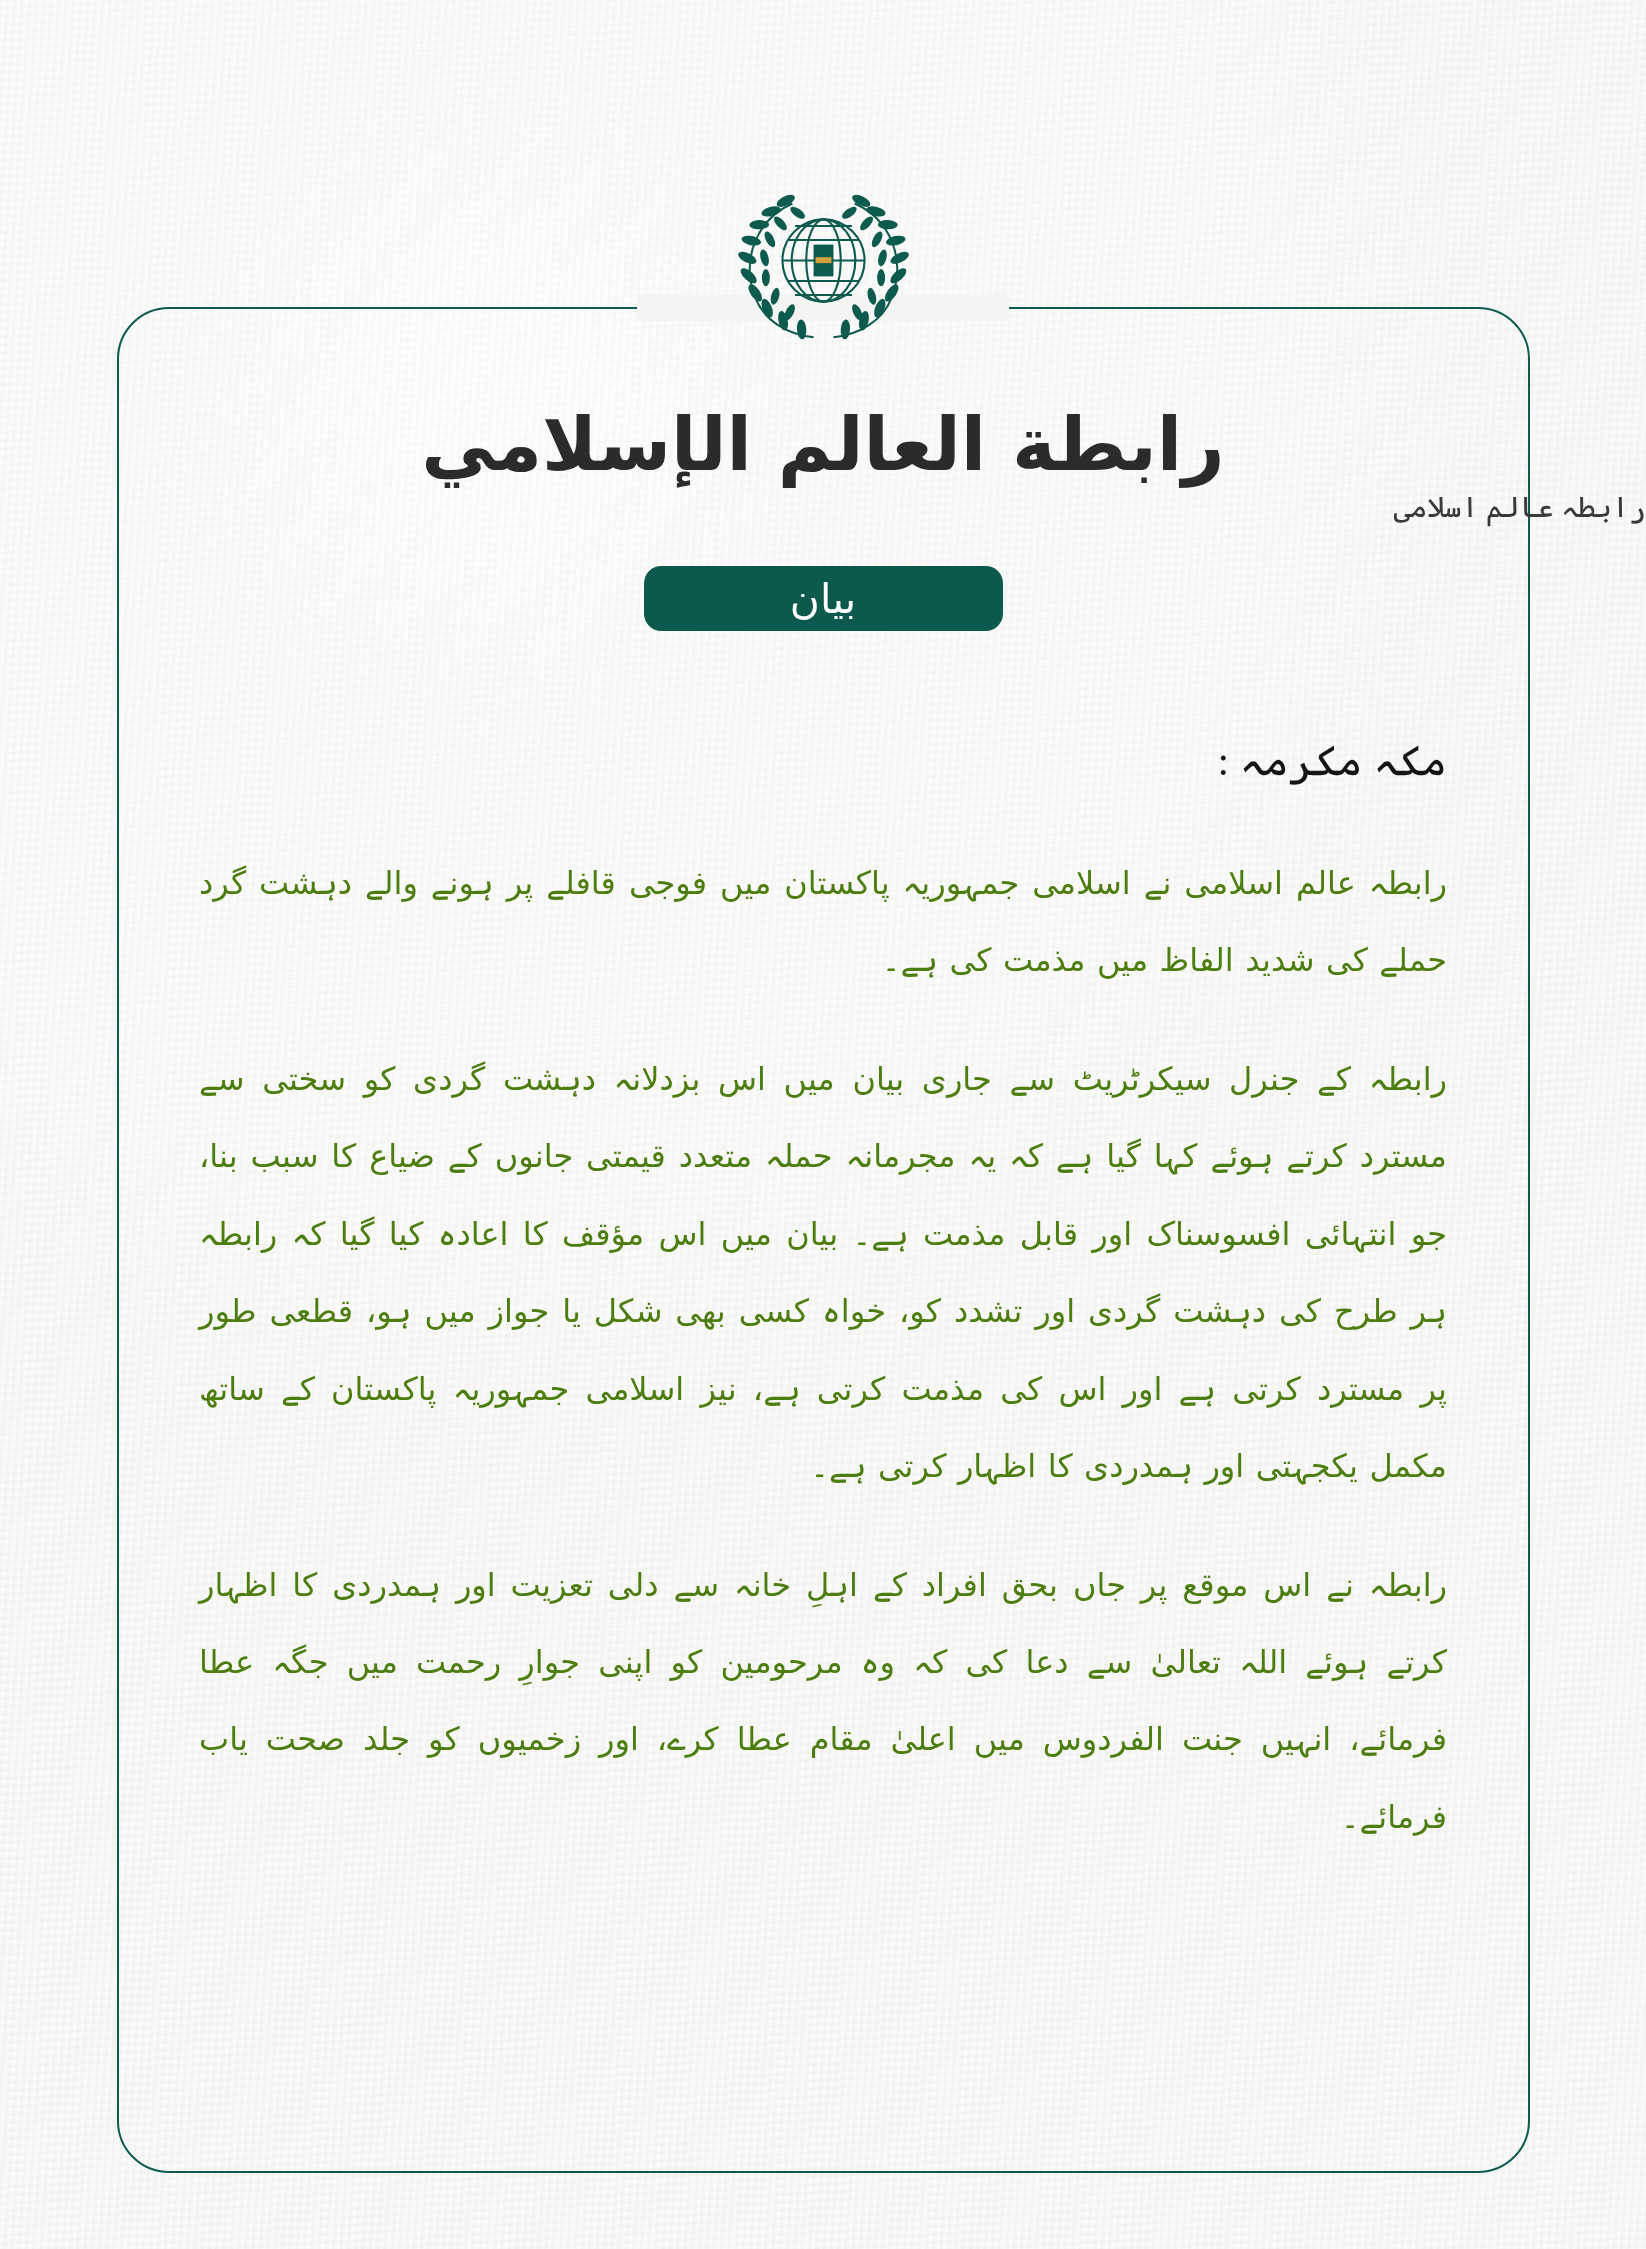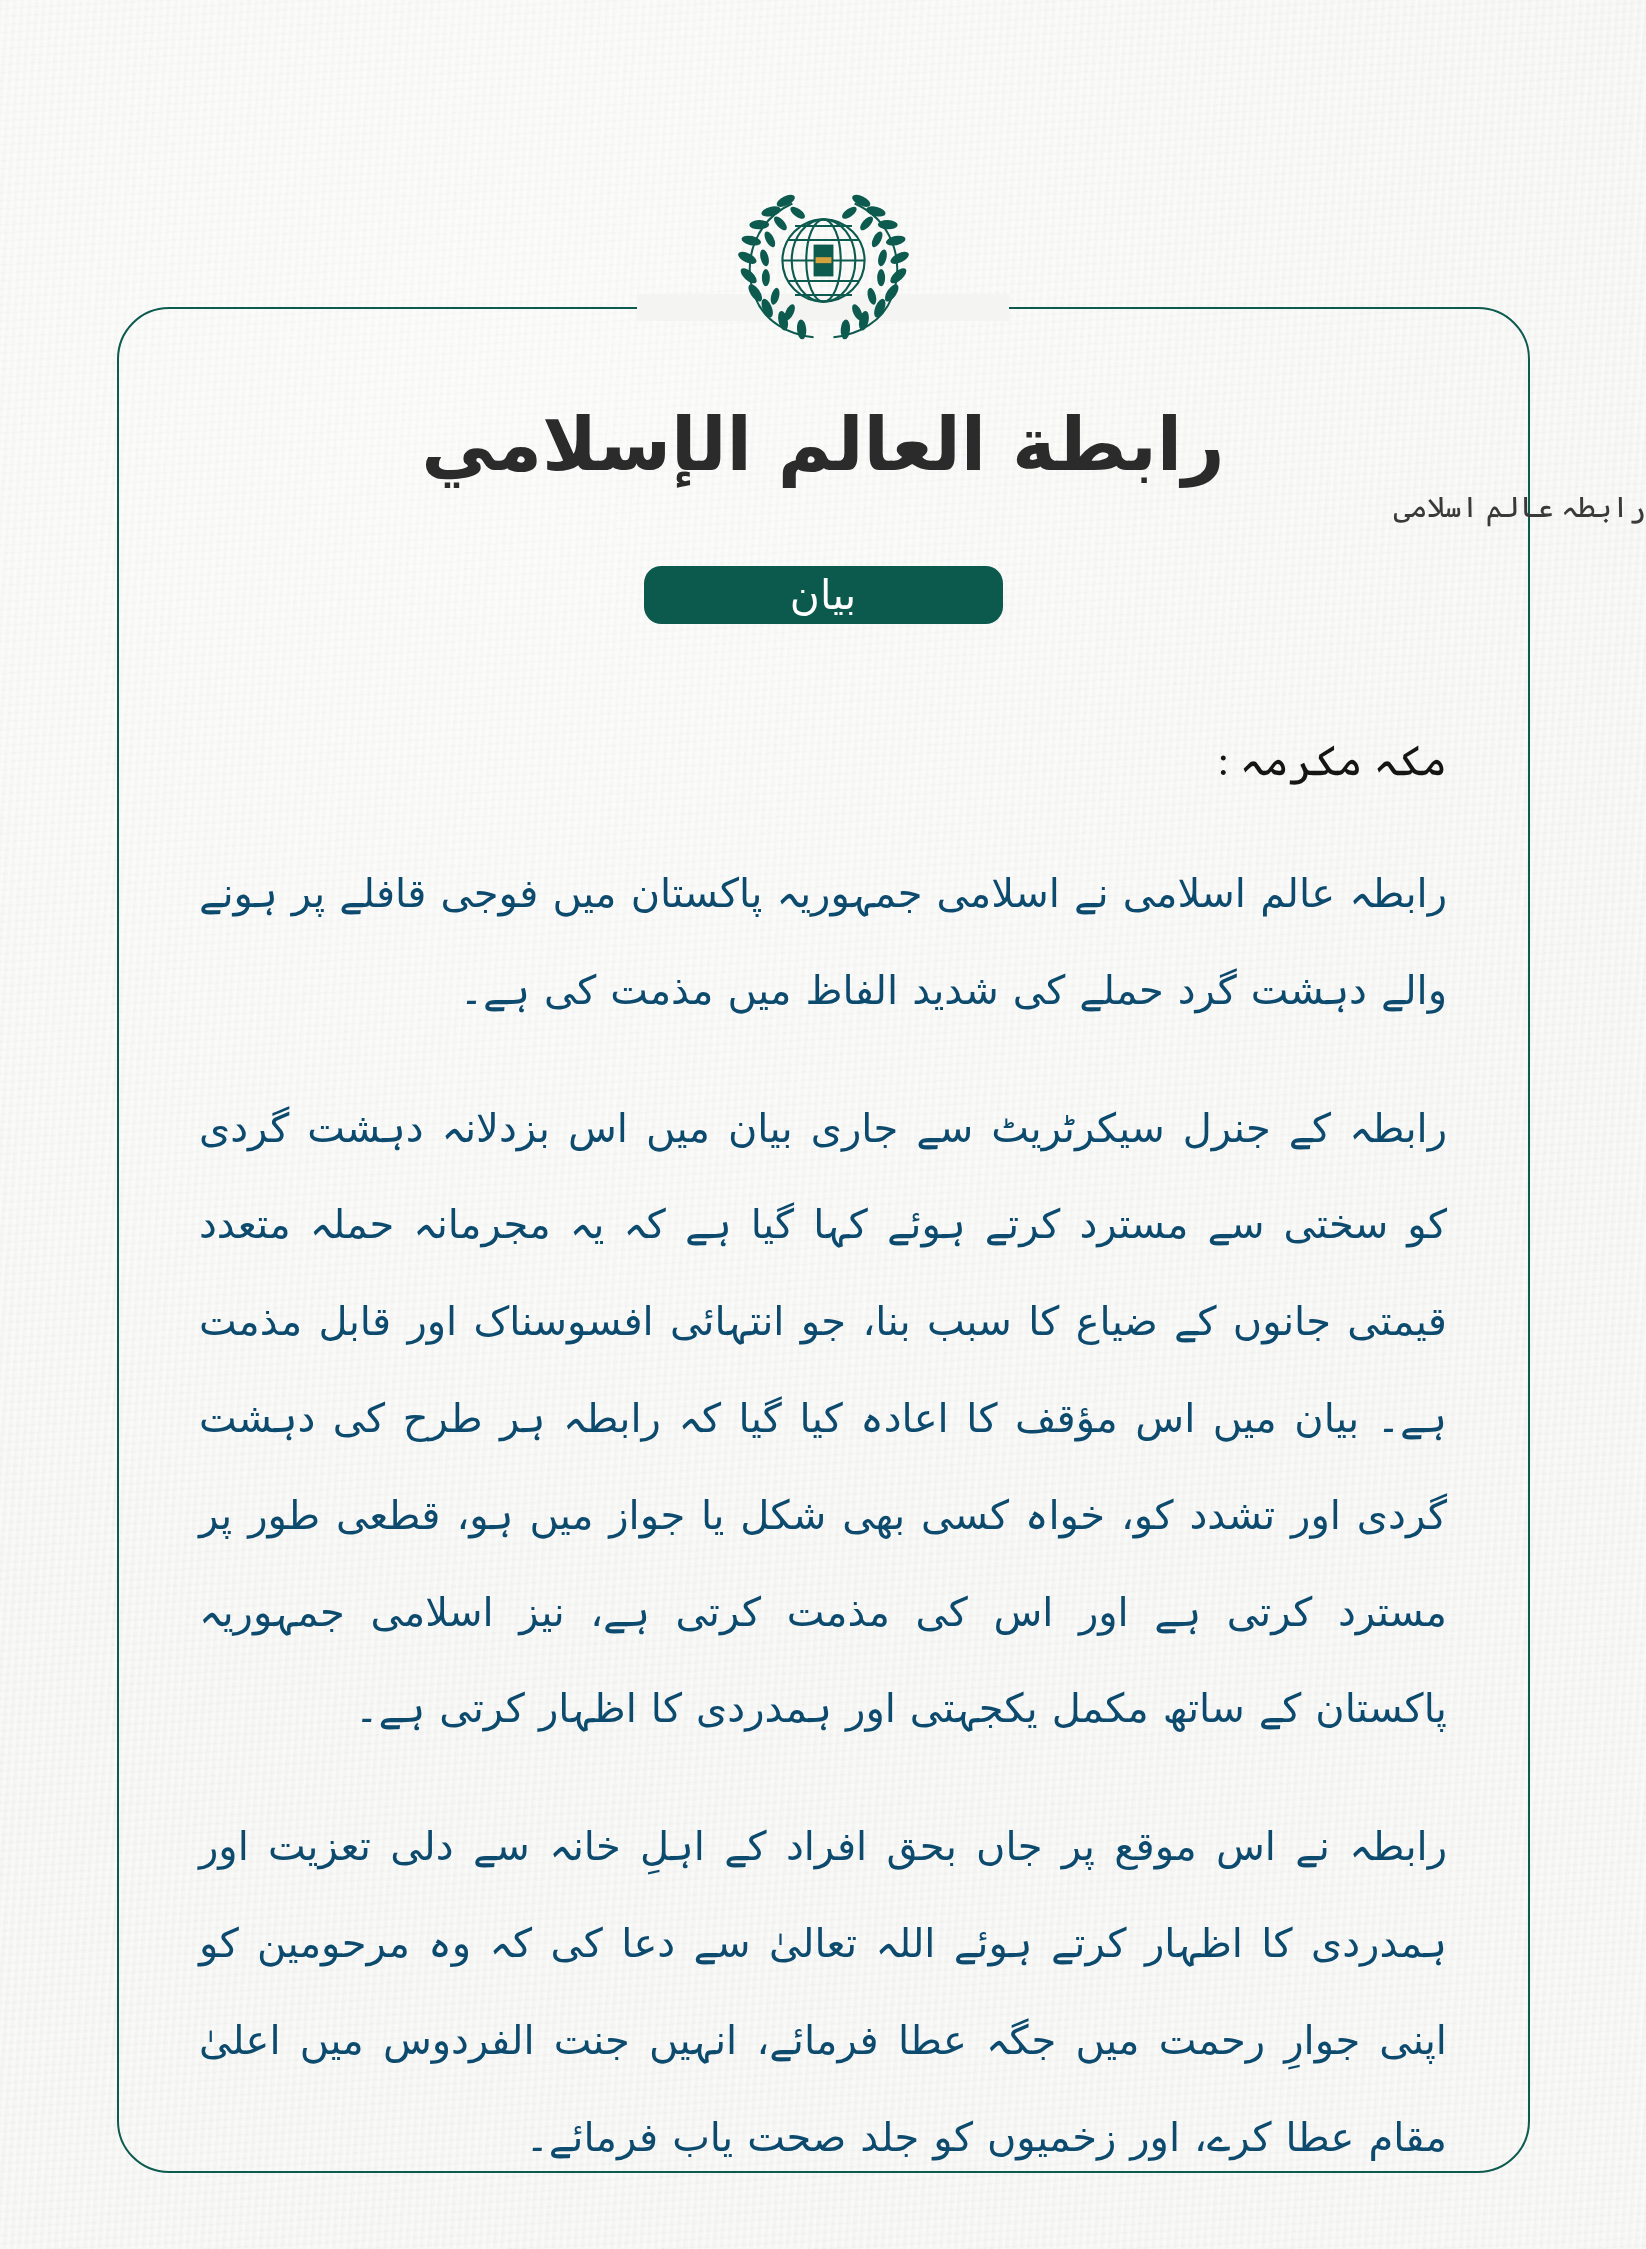--- a/index.html
+++ b/index.html
@@ -107,21 +107,21 @@
     right: 0;
     display: flex;
     justify-content: center;
     z-index: 6;
   }
   .badge {
     background: #0c5a4d;
     color: #ffffff;
     border-radius: 17.3px;
     width: 359px;
-    height: 58px;
+    height: 65px;
     display: flex;
     align-items: center;
     justify-content: center;
     font-family: "DejaVu Sans", sans-serif;
     font-size: 41px;
     direction: rtl;
   }
 
   
   .content {
@@ -137,23 +137,23 @@
   .dateline {
     font-family: Liberation Serif, serif;
     font-size: 42px;
     color: #151515;
     text-align: right;
     margin-bottom: 52px;
     line-height: 1.5;
   }
   .para {
     font-family: "DejaVu Sans", sans-serif;
-    font-size: 40px;
+    font-size: 32px;
     line-height: 2.42;
-    color: #0c4a6e;
+    color: #4d7c0f;
     margin: 0 0 41px 0;
     text-align: justify;
     text-align-last: right;
     word-spacing: 1.3px;
   }
   .para:last-child { margin-bottom: 0; }
 </style>
 </head>
 <body>
 

